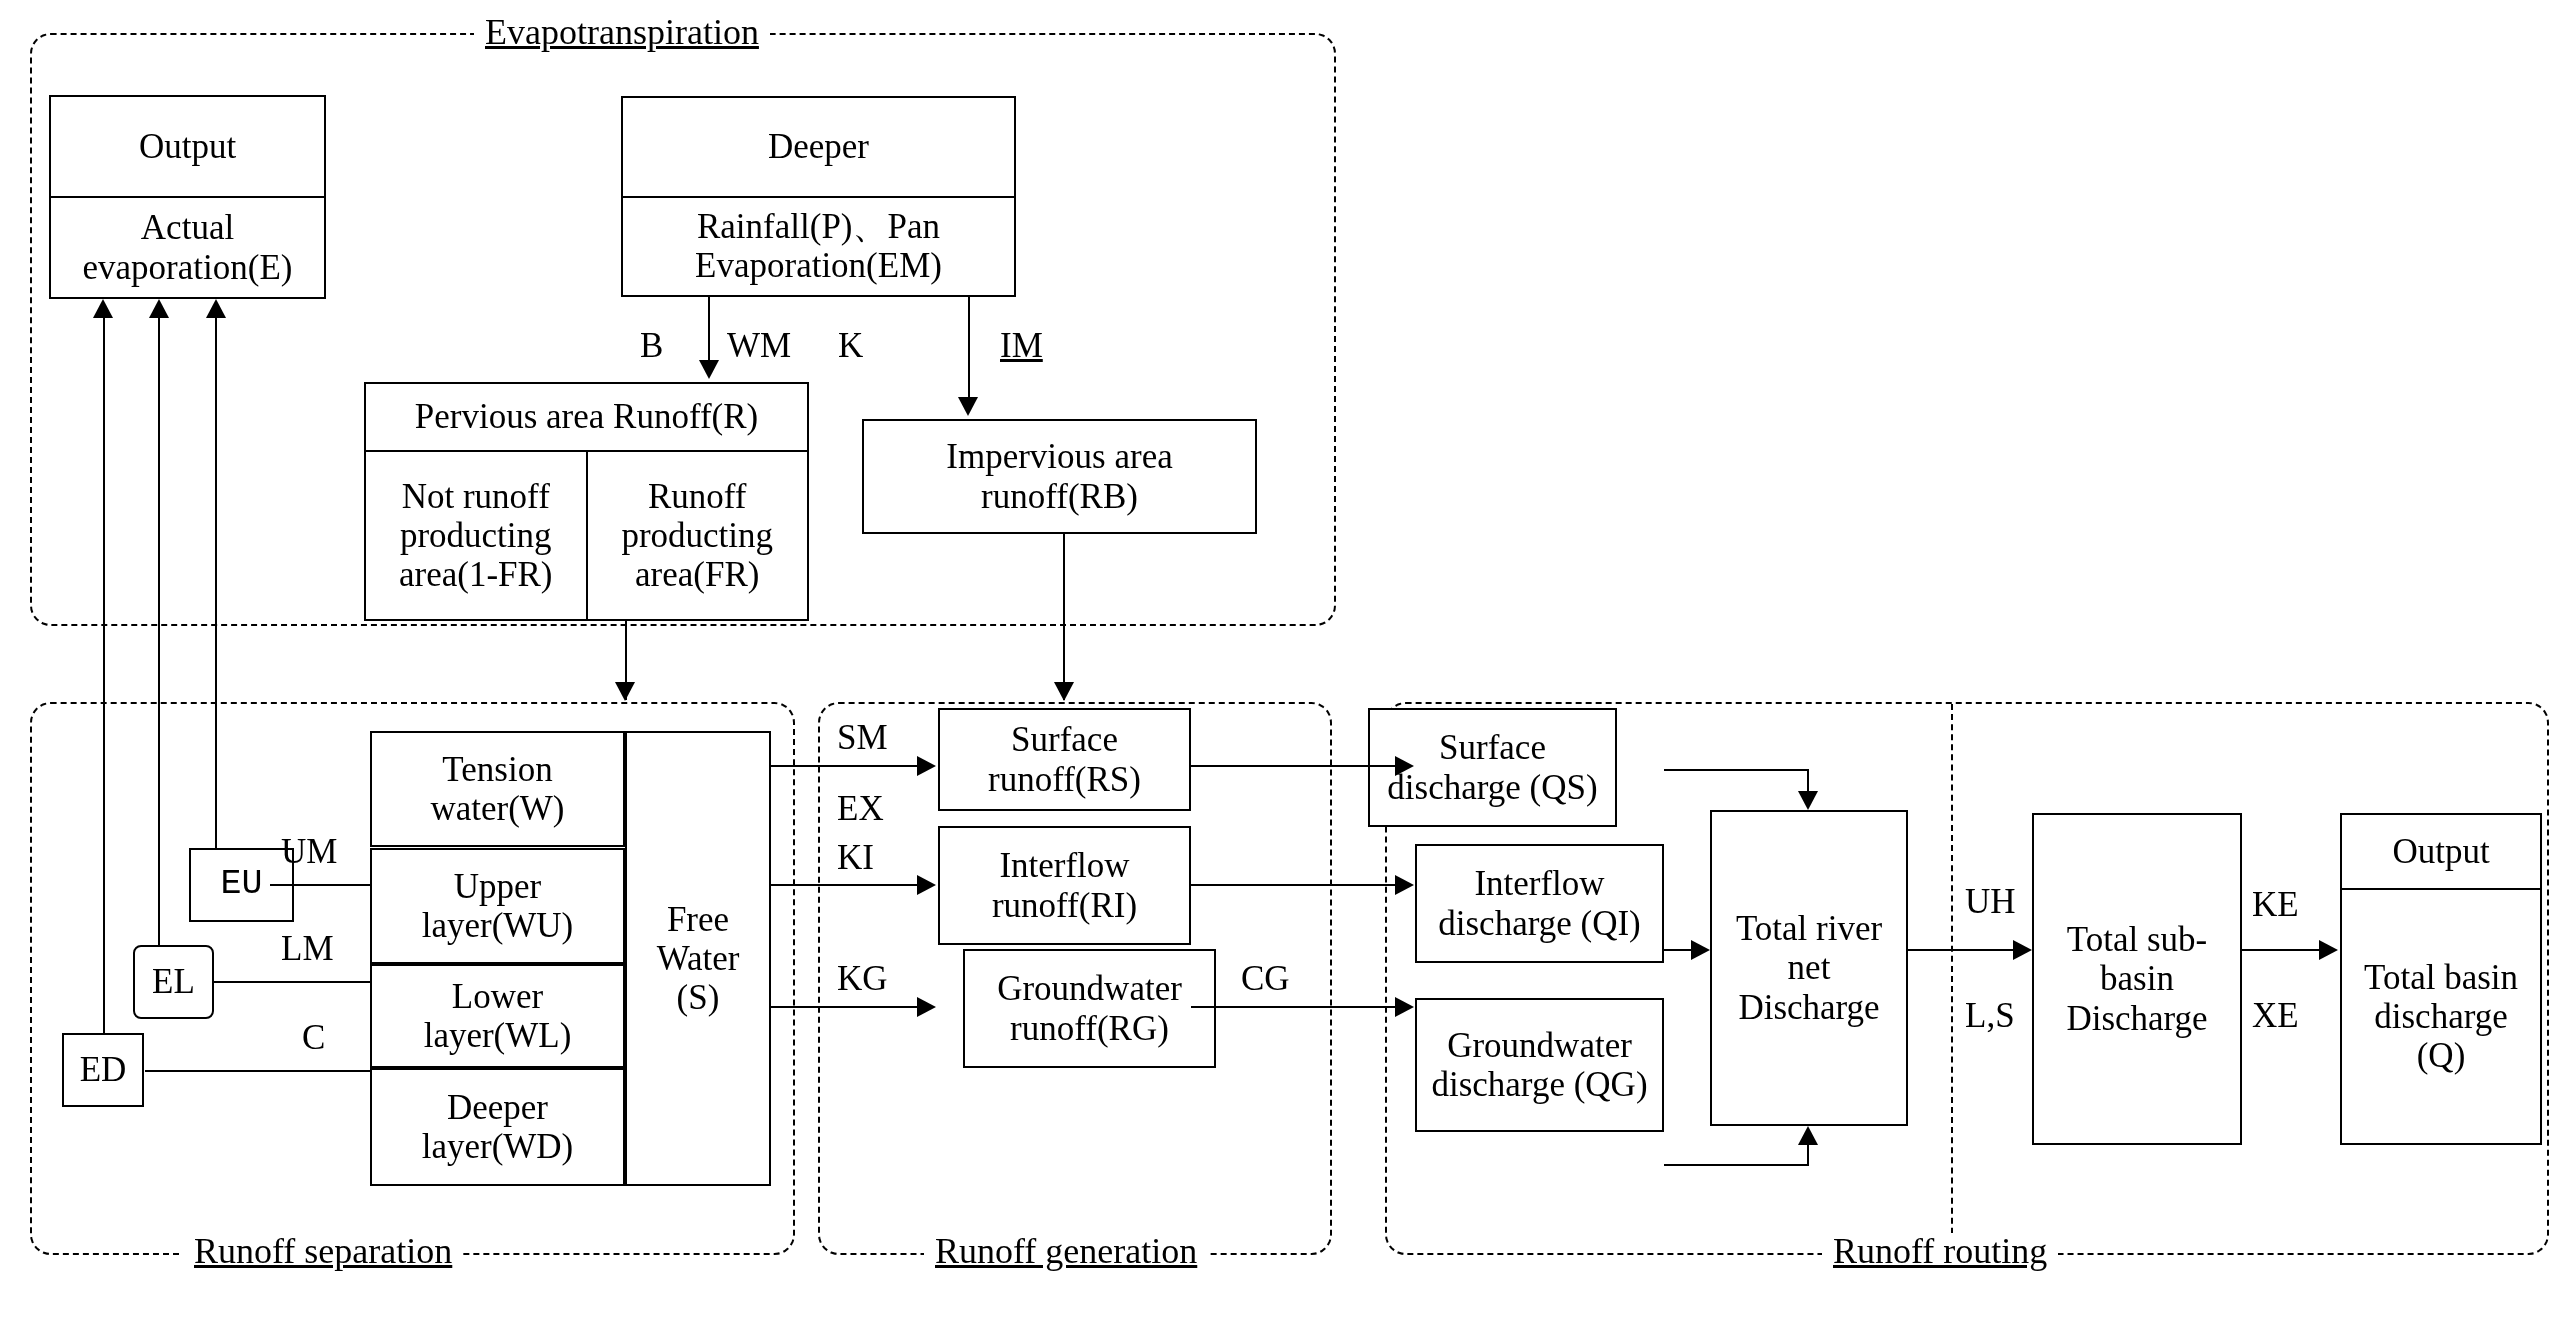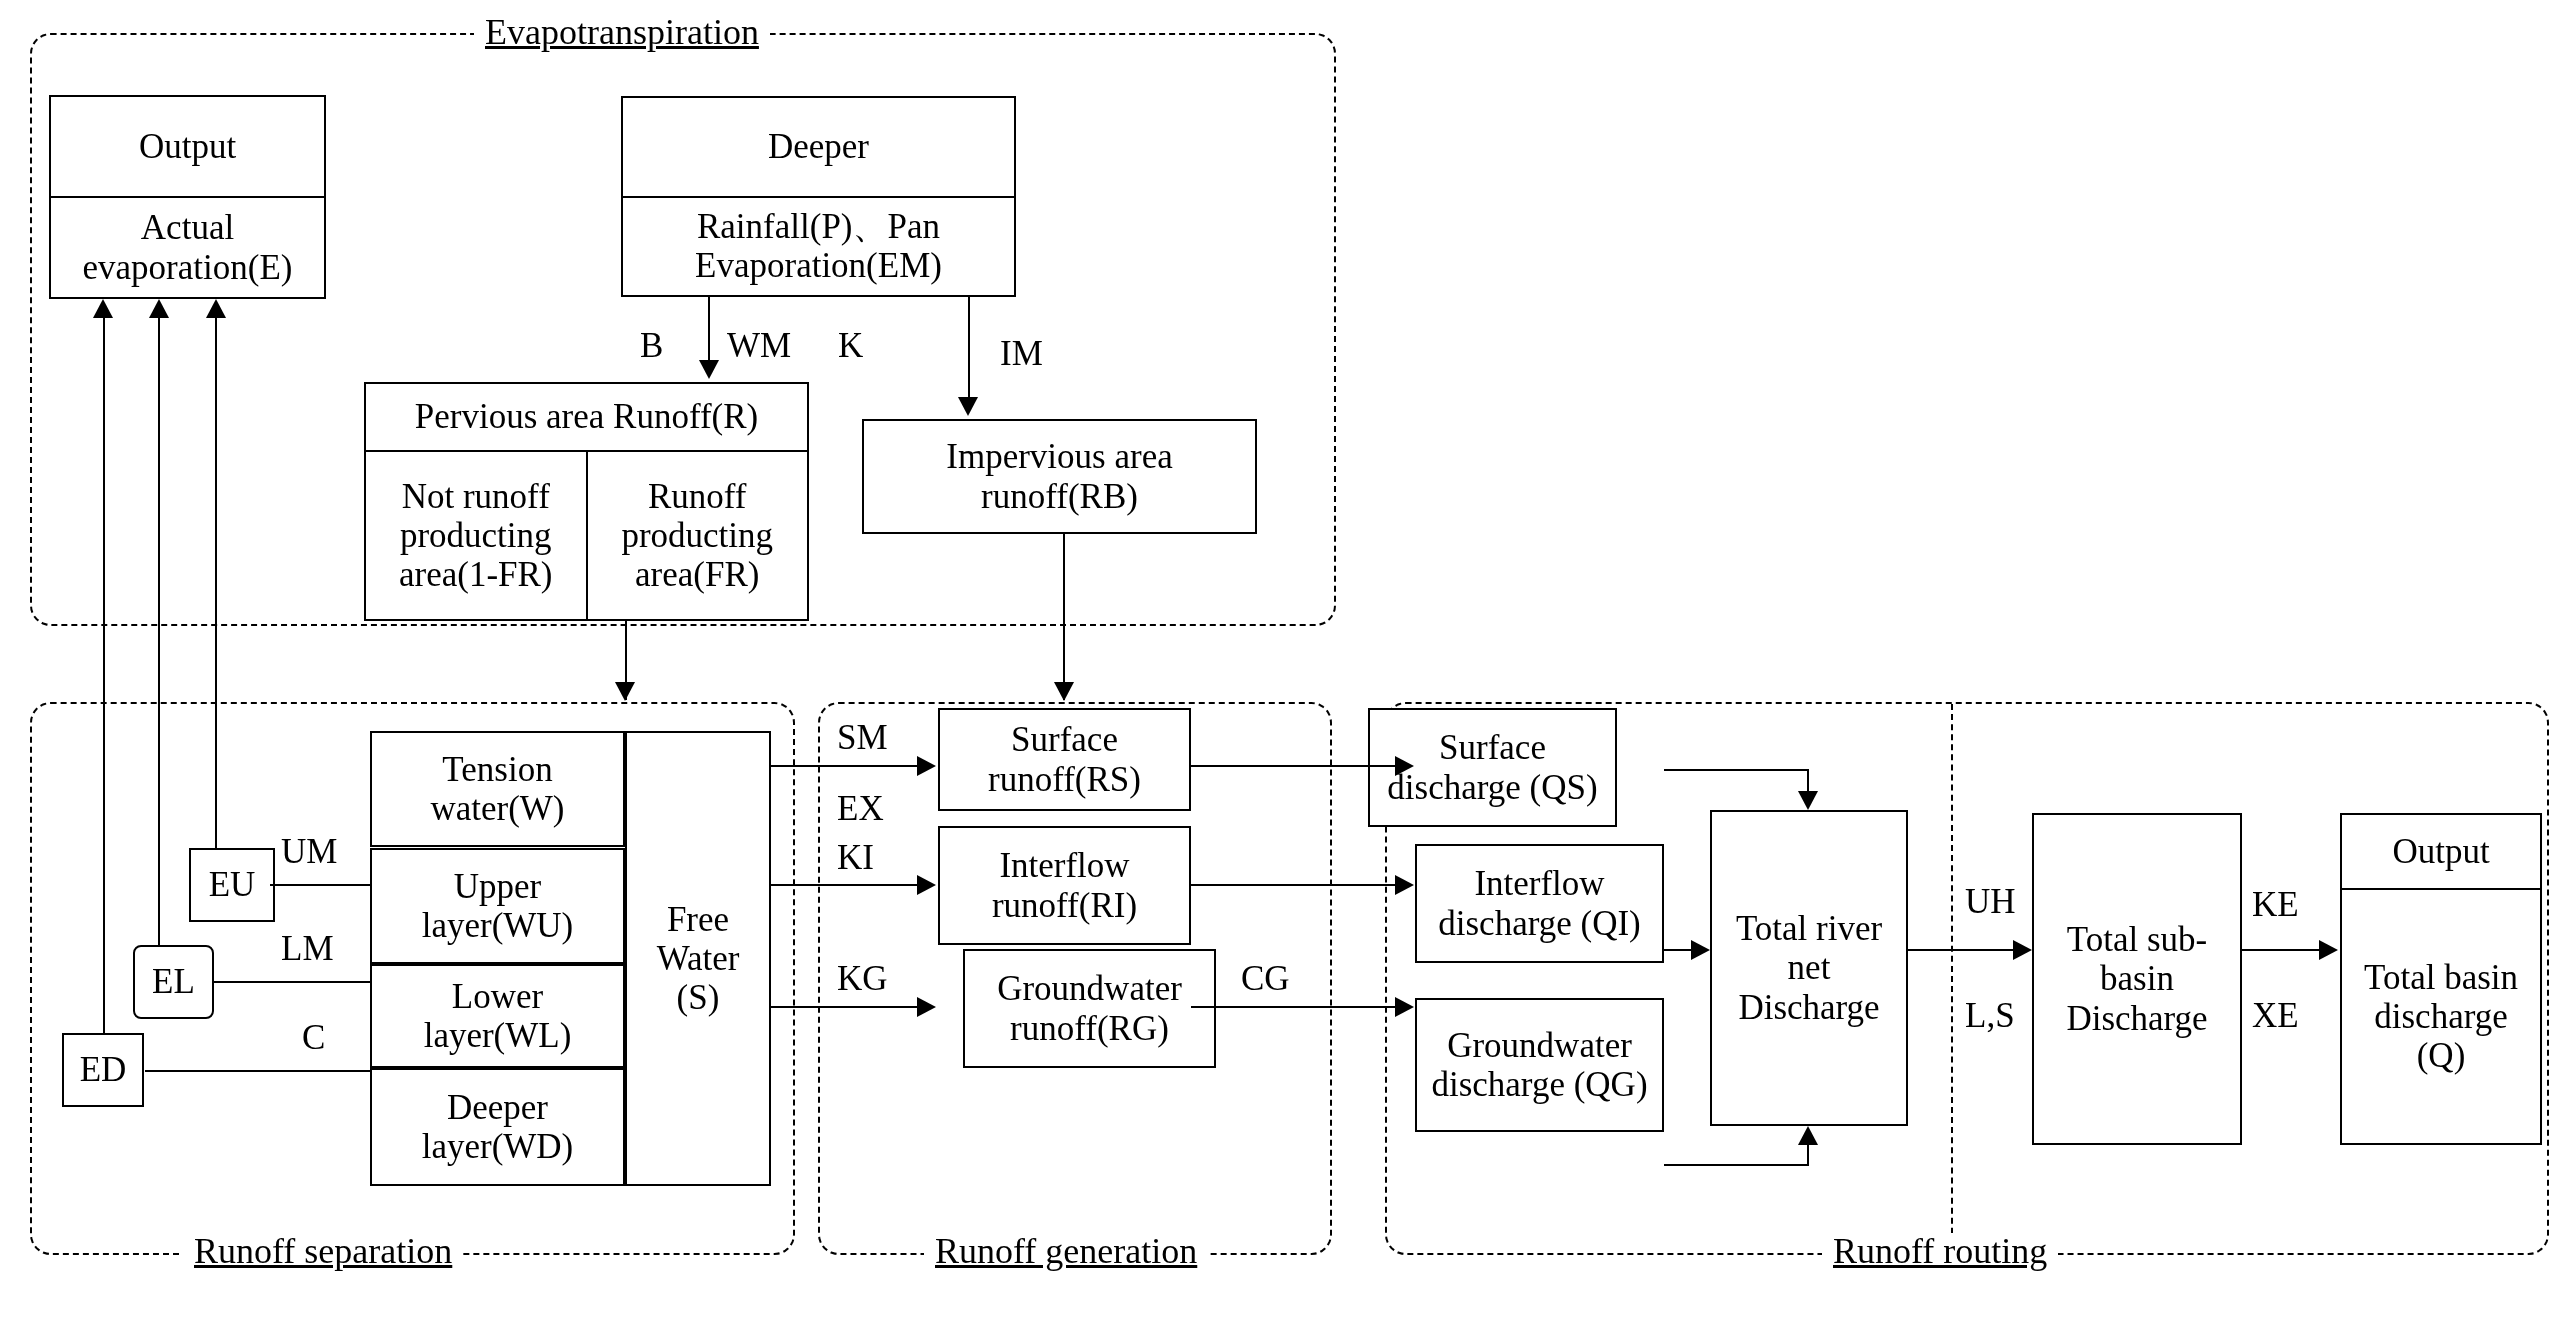--- a/index.html
+++ b/index.html
@@ -108,38 +108,38 @@
   </div>
 
   <div class="ln vln" style="left:708px;top:297px;height:65px;"></div>
   <div class="arr arr-d" style="left:699px;top:360px;"></div>
   <div class="lbl" style="left:640px;top:328px;">B</div>
   <div class="lbl" style="left:727px;top:328px;">WM</div>
   <div class="lbl" style="left:838px;top:328px;">K</div>
 
   <div class="ln vln" style="left:968px;top:297px;height:101px;"></div>
   <div class="arr arr-d" style="left:958px;top:397px;"></div>
-  <div class="lbl" style="left:1000px;top:336px;">IM</div>
+  <div class="lbl" style="left:1000px;top:328px;text-decoration:underline;">IM</div>
 
   <div class="ln vln" style="left:625px;top:621px;height:79px;"></div>
   <div class="arr arr-d" style="left:615px;top:682px;"></div>
 
   <div class="ln vln" style="left:1063px;top:534px;height:166px;"></div>
   <div class="arr arr-d" style="left:1054px;top:682px;"></div>
 
   <div class="ln vln" style="left:103px;top:316px;height:718px;"></div>
   <div class="arr arr-u" style="left:93px;top:299px;"></div>
 
   <div class="ln vln" style="left:158px;top:316px;height:629px;"></div>
   <div class="arr arr-u" style="left:149px;top:299px;"></div>
 
   <div class="ln vln" style="left:215px;top:316px;height:531px;"></div>
   <div class="arr arr-u" style="left:206px;top:299px;"></div>
 
-  <div class="box" style="left:189px;top:848px;width:86px;height:74px;">
+  <div class="box" style="left:189px;top:848px;width:105px;height:74px;font-family:Liberation Mono, monospace;">
     <div class="cell">EU</div>
   </div>
   <div class="box" style="left:133px;top:945px;width:81px;height:74px;border-radius:8px;">
     <div class="cell">EL</div>
   </div>
   <div class="box" style="left:62px;top:1033px;width:82px;height:74px;">
     <div class="cell">ED</div>
   </div>
 
   <div class="box" style="left:370px;top:731px;width:255px;height:116px;">

